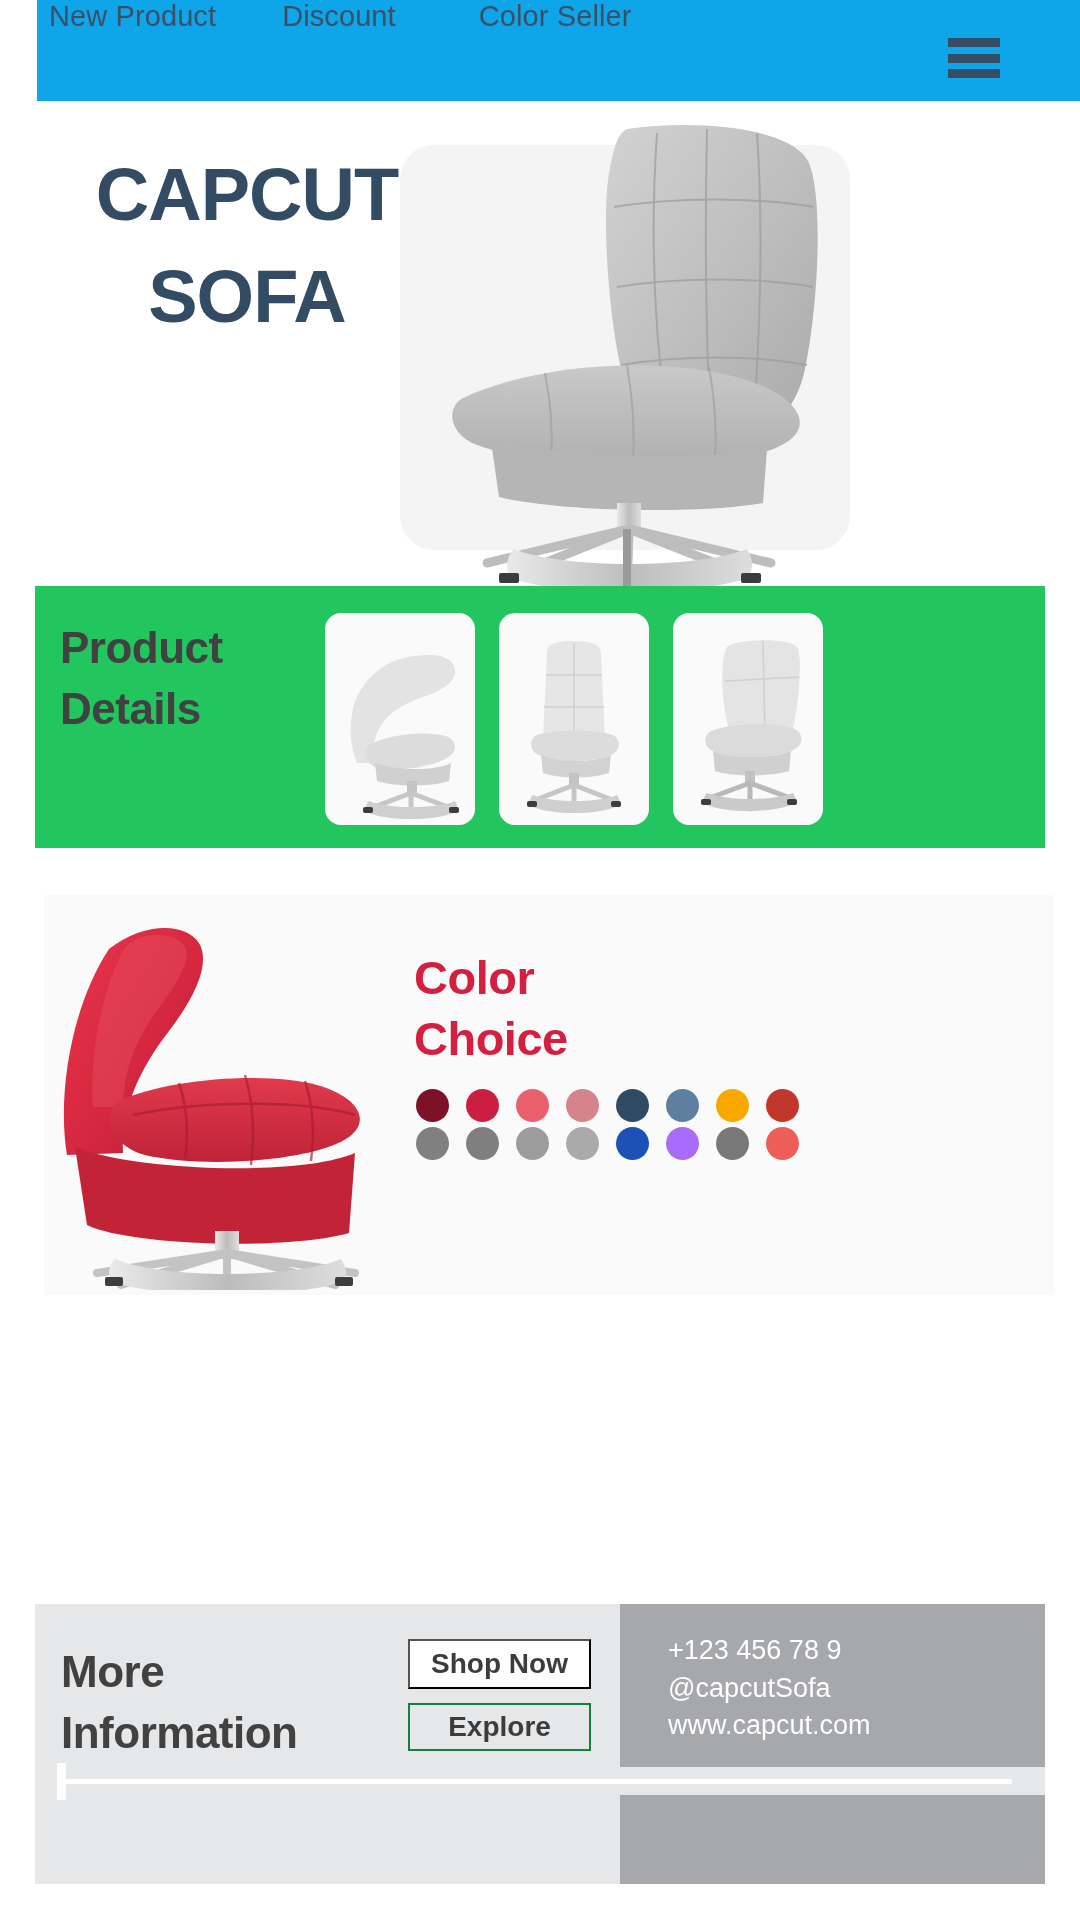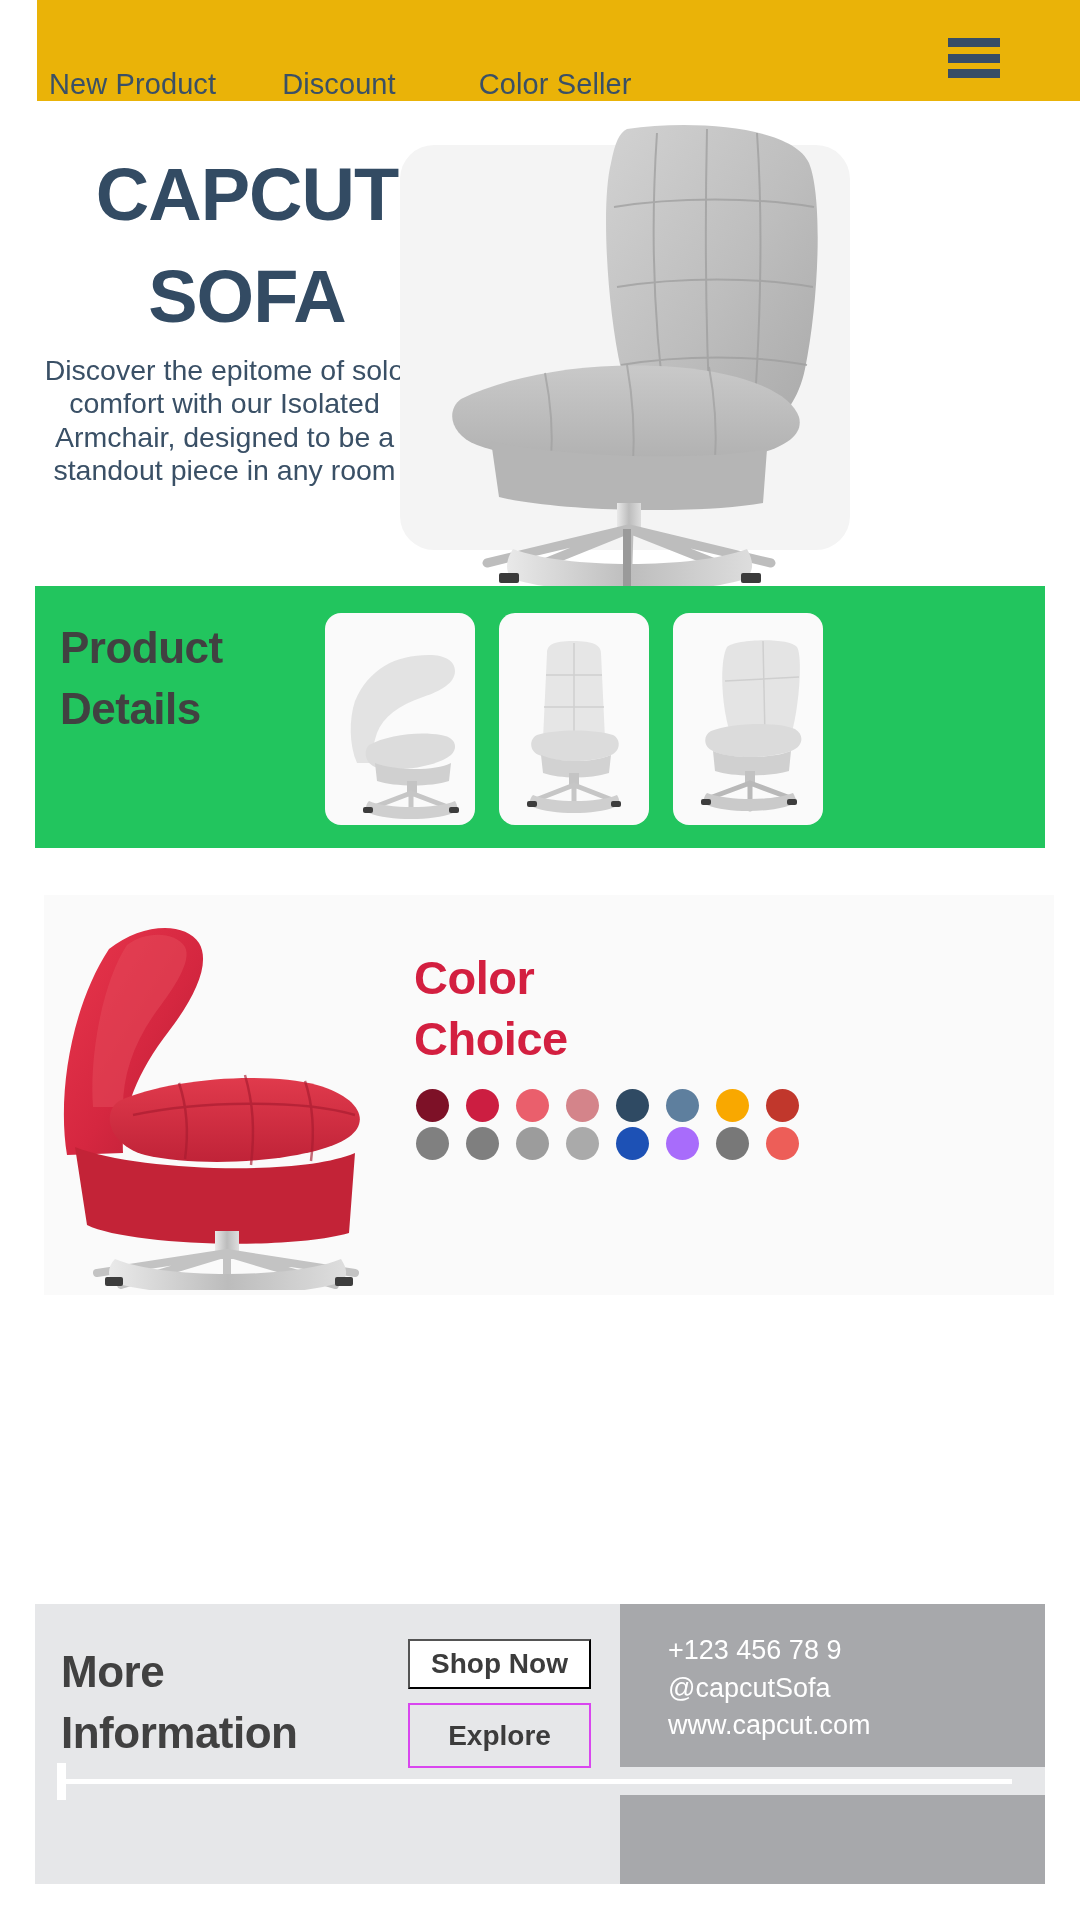--- a/index.html
+++ b/index.html
@@ -13,23 +13,23 @@
     position: relative;
     width: 1080px; height: 1920px;
     background: #ffffff;
   }
 
   
   .navbar {
     position: absolute;
     left: 37px; top: 0;
     width: 1043px; height: 101px;
-    background: #eab308;
+    background: #0ea5e9;
     display: flex;
-    align-items: flex-end;
+    align-items: flex-start;
   }
   .nav-links {
     display: flex;
     align-items: center;
     margin-left: 12px;
   }
   .nav-link {
     font-size: 29px;
     color: #3a5066;
     letter-spacing: .1px;
@@ -146,23 +146,23 @@
   }
   .btn-shop {
     position: absolute; left: 373px; top: 35px;
     width: 183px; height: 50px;
     background: #ffffff;
     display: flex; align-items: center; justify-content: center;
     font-size: 28px; font-weight: 700; color: #3c3c3c;
   }
   .btn-explore {
     position: absolute; left: 373px; top: 99px;
-    width: 183px; height: 65px;
+    width: 183px; height: 48px;
     background: #e6e7e9;
-    border: 2px solid #d946ef;
+    border: 2px solid #15803d;
     display: flex; align-items: center; justify-content: center;
     font-size: 28px; font-weight: 700; color: #3c3c3c;
   }
   .contact {
     position: absolute; left: 585px; top: 0;
     width: 425px; height: 163px;
     background: #a7a8ab;
     padding: 28px 0 0 48px;
   }
   .contact-line {
@@ -198,21 +198,20 @@
     </div>
     <div class="hamburger">
       <span></span>
       <span></span>
       <span></span>
     </div>
   </div>
 
   <div class="hero">
     <h1 class="hero-title">CAPCUT SOFA</h1>
-    <p class="hero-desc">Discover the epitome of solo comfort with our Isolated Armchair, designed to be a standout piece in any room</p>
 
     <div class="hero-image-card"></div>
     <svg class="hero-chair" viewBox="0 0 460 435">
       <defs>
         <linearGradient id="gr1" x1="0" y1="0" x2="1" y2="1">
           <stop offset="0%" stop-color="#d2d2d2"></stop>
             <stop offset="55%" stop-color="#bdbdbd"></stop>
             <stop offset="100%" stop-color="#a9a9a9"></stop>
         </linearGradient>
         <linearGradient id="gr2" x1="0" y1="0" x2="0" y2="1">

